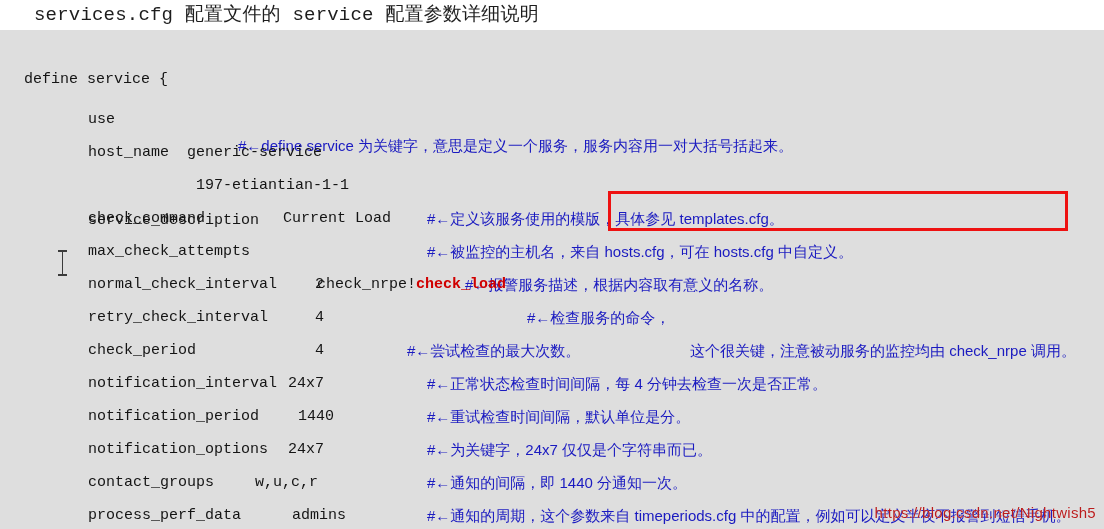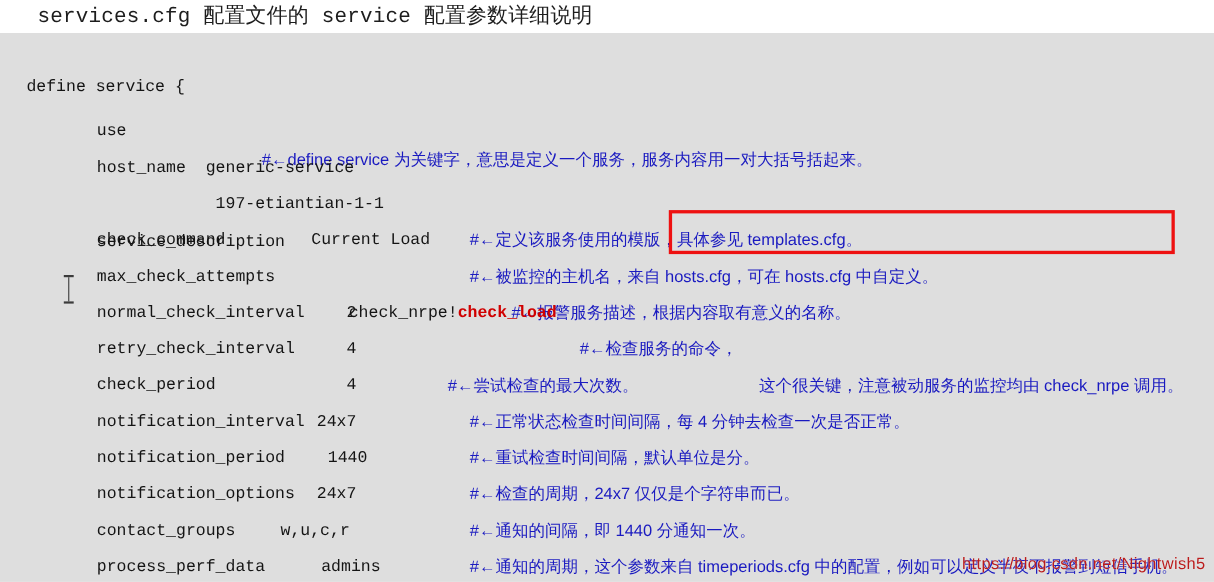--- a/index.html
+++ b/index.html
@@ -220,21 +220,21 @@
       <span class="seg v col-val" style="left:315px;">4</span>
       <span class="col-cmt" style="left:355px;">
         <span class="cm hash">#←</span><span class="cm">重试检查时间间隔，默认单位是分。</span>
       </span>
     </div>
 
     <div class="code-line" style="top:271px;">
       <span class="seg k col-key" style="left:88px;">check_period</span>
       <span class="seg v col-val" style="left:288px;">24x7</span>
       <span class="col-cmt" style="left:355px;">
-        <span class="cm hash">#←</span><span class="cm">检查的周期，</span><span class="cm mono">24x7</span><span class="cm"> 仅仅是个字符串而已。</span>
+        <span class="cm hash">#←</span><span class="cm">为关键字，</span><span class="cm mono">24x7</span><span class="cm"> 仅仅是个字符串而已。</span>
       </span>
     </div>
 
     <div class="code-line" style="top:304px;">
       <span class="seg k col-key" style="left:88px;">notification_interval</span>
       <span class="seg v col-val" style="left:298px;">1440</span>
       <span class="col-cmt" style="left:355px;">
         <span class="cm hash">#←</span><span class="cm">通知的间隔，即 </span><span class="cm mono">1440</span><span class="cm"> 分通知一次。</span>
       </span>
     </div>

